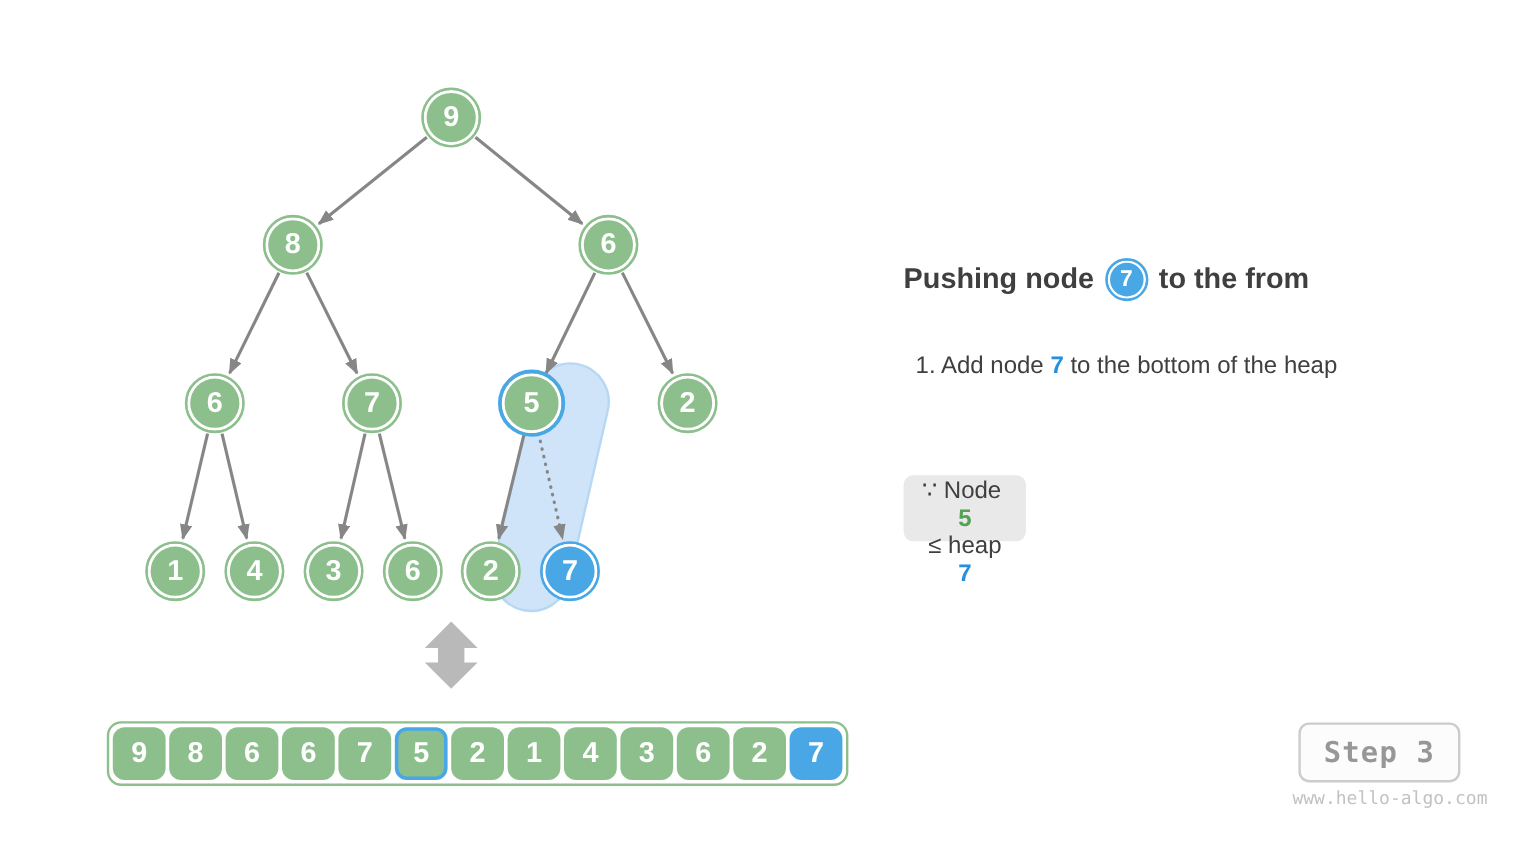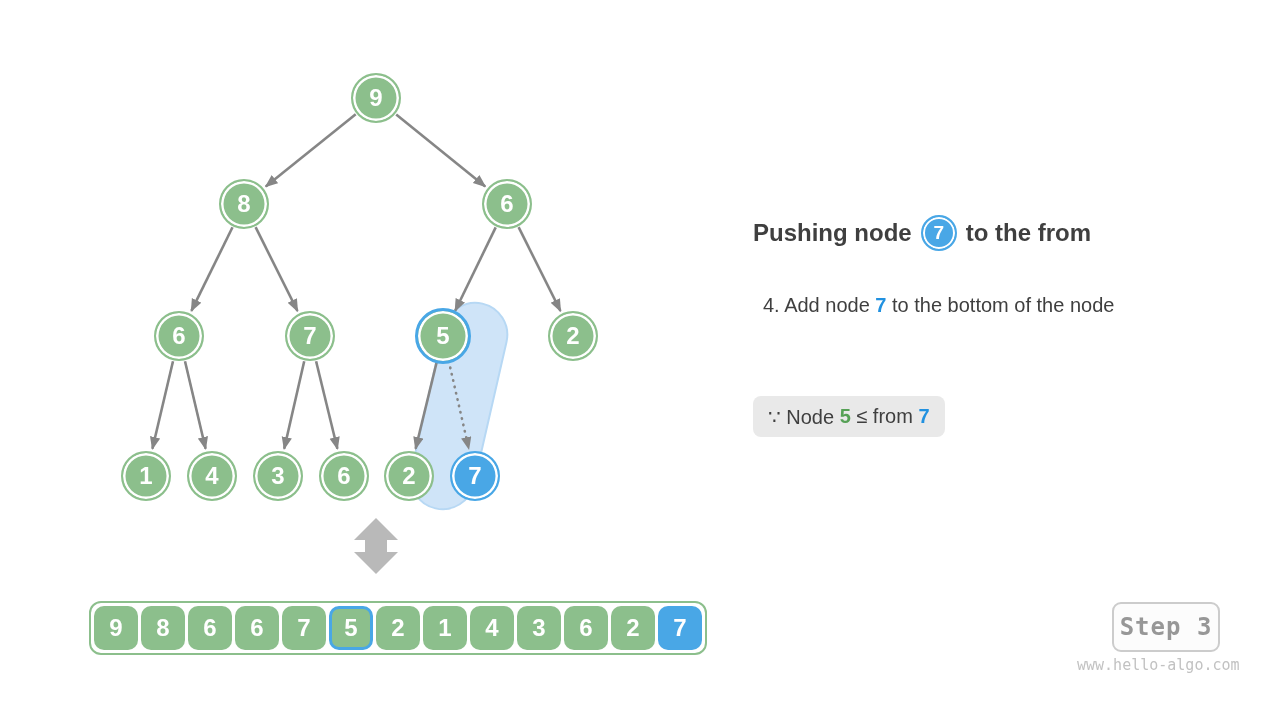--- a/index.html
+++ b/index.html
@@ -69,29 +69,29 @@
   }
   .step-line{
     position:absolute;left:763px;font-size:20px;color:var(--text);
     white-space:nowrap;
   }
   .step-line.s1{top:294px}
   .step-line.s2{top:346px}
   .hl-blue{color:var(--blue-text);font-weight:bold;}
   .hl-green{color:var(--green-text);font-weight:bold;}
   .note-box{
-    position:absolute;left:753px;top:396px;height:41px;box-sizing:border-box;
+    position:absolute;left:753px;top:396px;height:55px;box-sizing:border-box;
     background:var(--note-bg);border-radius:8px;
     padding:0 15px;display:flex;align-items:center;
-    font-size:20px;color:var(--text);white-space:pre;
+    font-size:20px;color:var(--text);white-space:pre;flex-direction:column;
   }
 
   
   .step-badge{
-    position:absolute;left:1112px;top:602px;width:108px;height:50px;
+    position:absolute;left:1082px;top:602px;width:135px;height:50px;
     box-sizing:border-box;border:2px solid #cccccc;border-radius:9px;
     background:#fcfcfc;display:flex;align-items:center;justify-content:center;
     font-family:"DejaVu Sans Mono", monospace;font-weight:bold;
     font-size:24px;color:var(--muted);letter-spacing:1px;white-space:pre;
   }
   .website{
     position:absolute;left:1077px;top:656px;
     font-family:"DejaVu Sans Mono", monospace;font-size:15px;
     color:var(--muted-light);white-space:nowrap;
   }
@@ -153,21 +153,21 @@
     <div class="cell">2</div>
     <div class="cell filled">7</div>
   </div>
 
   <div class="heading">
     <span>Pushing node</span>
     <span class="heading-node">7</span>
     <span>to the from</span>
   </div>
 
-  <div class="step-line s1"><span>4. Add node </span><span class="hl-blue">7</span><span> to the bottom of the node</span></div>
+  <div class="step-line s1"><span>1. Add node </span><span class="hl-blue">7</span><span> to the bottom of the heap</span></div>
 
 
-  <div class="note-box"><span>∵ Node </span><span class="hl-green">5</span><span> ≤ from </span><span class="hl-blue">7</span></div>
+  <div class="note-box"><span>∵ Node </span><span class="hl-green">5</span><span> ≤ heap </span><span class="hl-blue">7</span></div>
 
   <div class="step-badge">Step 3</div>
   <div class="website">www.hello-algo.com</div>
 
 </div>
 
 </body></html>

